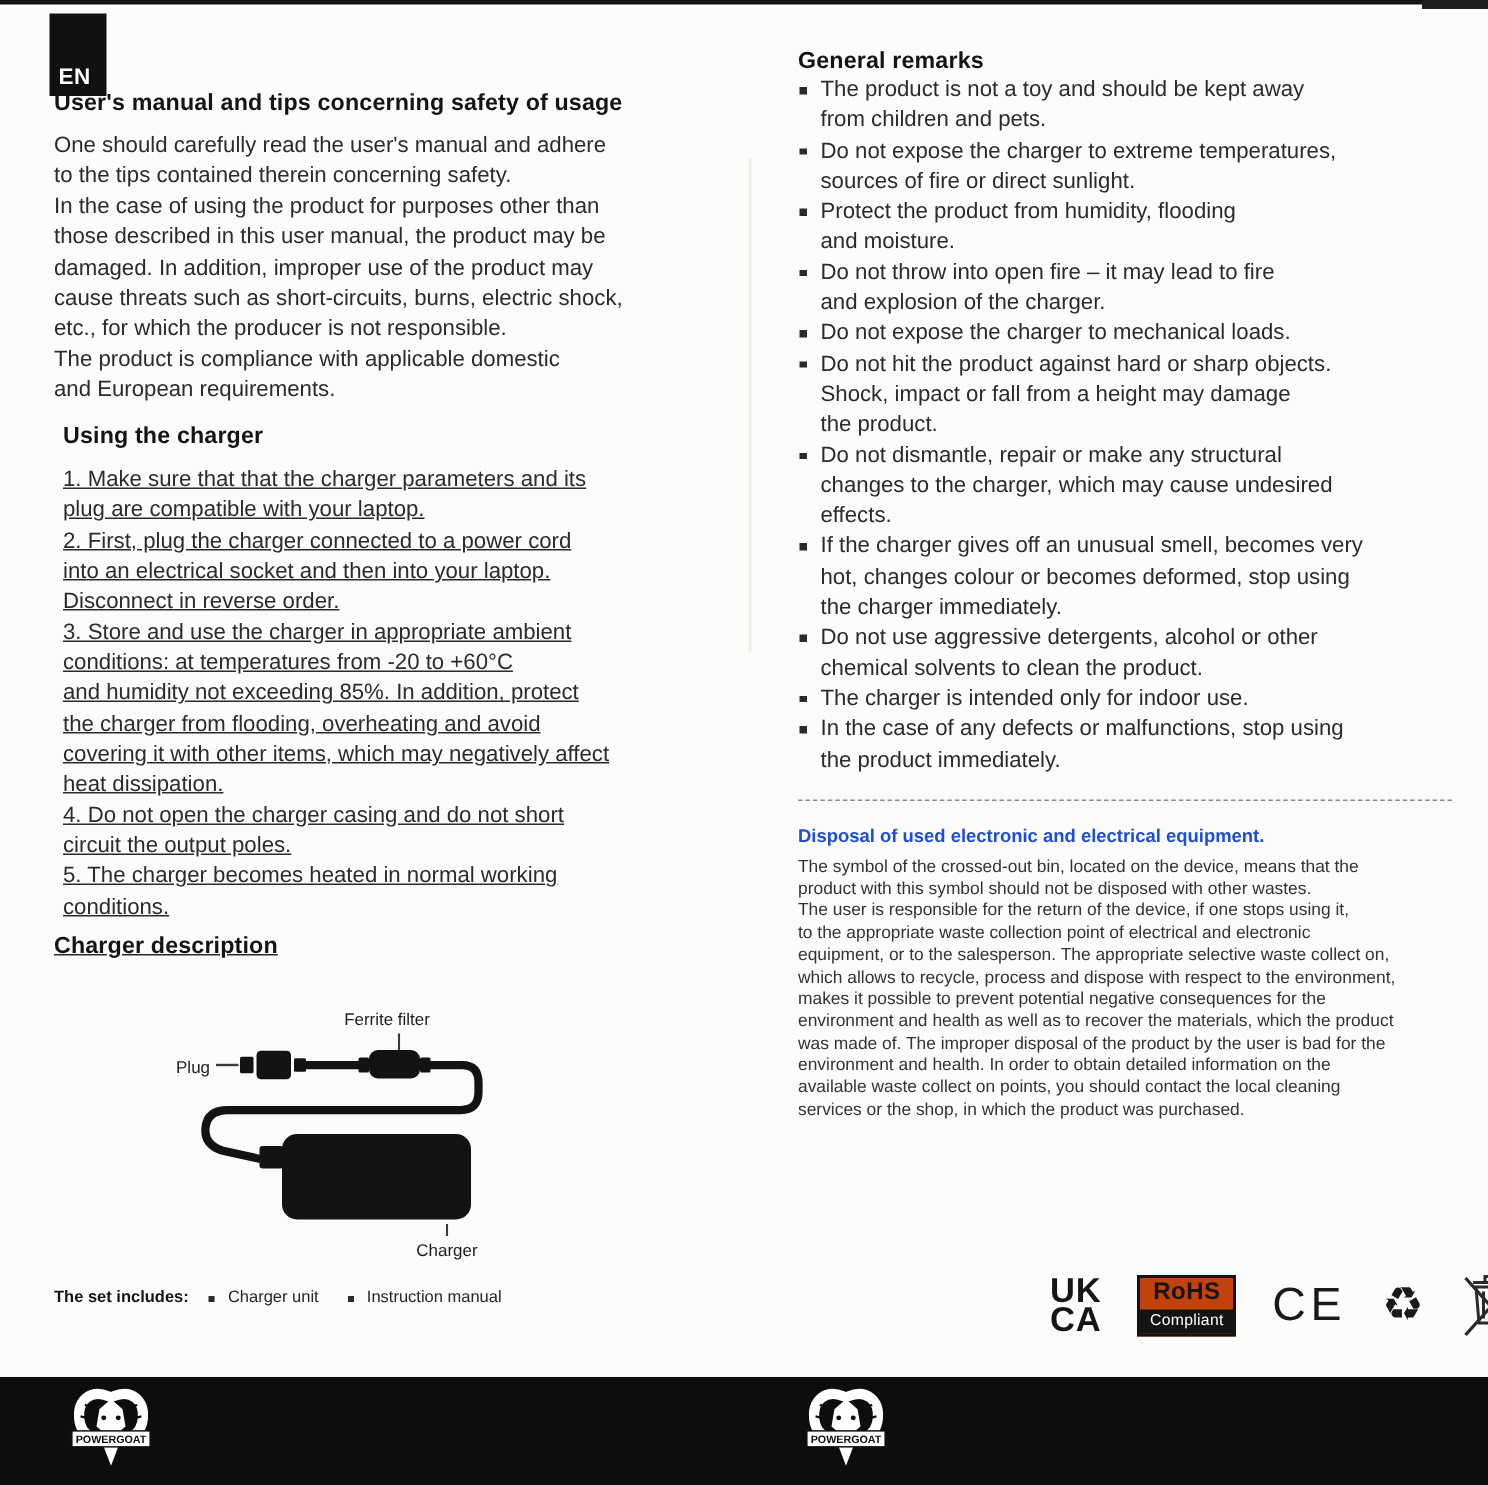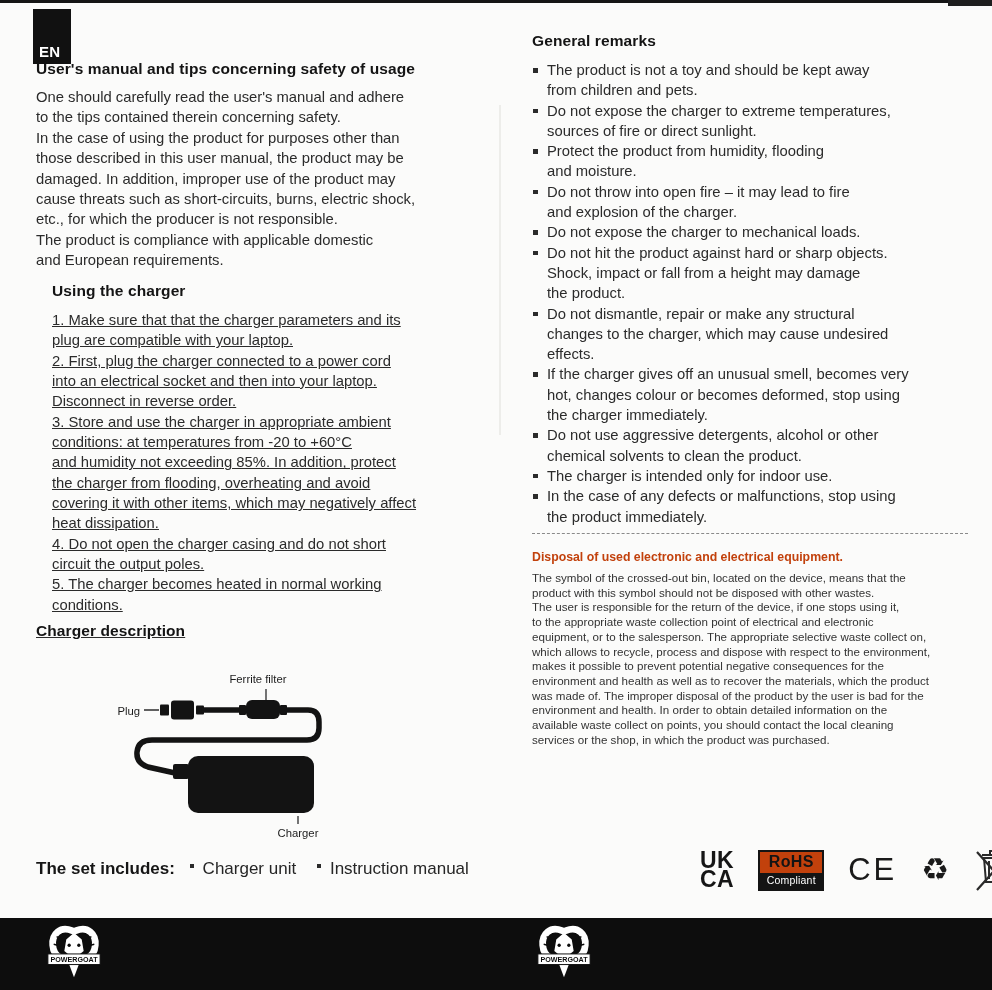--- a/index.html
+++ b/index.html
@@ -23,40 +23,40 @@
     font-size: 15px; font-weight: 700; letter-spacing: .3px;
   }
 
   .h1 { font-size: 15.5px; font-weight: 700; color: #141414; letter-spacing: .1px; }
   .pre { white-space: pre-line; }
   .body-text { font-size: 14.8px; line-height: 20.4px; }
 
   .sec { position: absolute; width: 468px; }
   #sec-safety { left: 36px; top: 60px; }
   #sec-safety .h1 { margin-bottom: 9px; }
-  #sec-using { left: 52px; top: 282px; }
+  #sec-using { left: 42px; top: 282px; }
   #sec-using .h1 { margin-bottom: 10px; }
   .step { font-size: 14.8px; line-height: 20.35px; text-decoration: underline; }
   #sec-desc-heading { left: 36px; top: 622px; text-decoration: underline; }
 
   #diagram { position: absolute; left: 28px; top: 652px; }
 
-  #set-includes { position: absolute; left: 36px; top: 859px; font-size: 17px; color: #262626; }
+  #set-includes { position: absolute; left: 36px; top: 859px; font-size: 11px; color: #262626; }
   #set-includes .lbl { font-weight: 700; color: #161616; margin-right: 10px; }
   .inc-item { margin-right: 16px; position: relative; padding-left: 13px; }
   .inc-item::before { content: ""; position: absolute; left: 0; top: 5px; width: 4px; height: 4px; background: #2b2b2b; }
 
   #sec-general { position: absolute; left: 532px; top: 32px; width: 440px; }
-  #sec-general .h1 { margin-bottom: 10px; }
+  #sec-general .h1 { }
   .bullets { list-style: none; }
   .bullets li { position: relative; padding-left: 15px; font-size: 14.8px; line-height: 20.3px; }
   .bullets li::before { content: ""; position: absolute; left: 1px; top: 8px; width: 4.5px; height: 4.5px; background: #2b2b2b; }
 
   #sec-disposal { position: absolute; left: 532px; top: 533px; width: 436px; border-top: 1.5px dashed #8a8a8a; padding-top: 16px; }
-  #sec-disposal .h2 { font-size: 12.3px; font-weight: 700; color: #c2410c; margin-bottom: 7px; }
+  #sec-disposal .h2 { font-size: 12.3px; font-weight: 700; color: #1d4ed8; margin-bottom: 7px; }
   #sec-disposal .small { font-size: 11.6px; line-height: 14.7px; color: #333; }
 
   #logos-row { position: absolute; left: 700px; top: 843px; height: 54px; display: flex; align-items: center; gap: 24px; }
   .ukca { font-size: 23px; font-weight: 700; line-height: 19px; letter-spacing: .5px; color: #161616; }
   .rohs { border: 2.5px solid #141414; width: 66px; text-align: center; background: #c2410c; }
   .rohs-top { font-size: 16px; font-weight: 700; color: #141414; padding: 1px 0 2px; letter-spacing: .3px; }
   .rohs-bottom { background: #141414; color: #fff; font-size: 10.5px; padding: 1px 0 3px; letter-spacing: .2px; }
   .ce-mark { font-size: 31px; font-weight: 400; letter-spacing: 3px; color: #1a1a1a; }
   .recycle-icon { font-size: 31px; color: #1a1a1a; line-height: 34px; }
 

